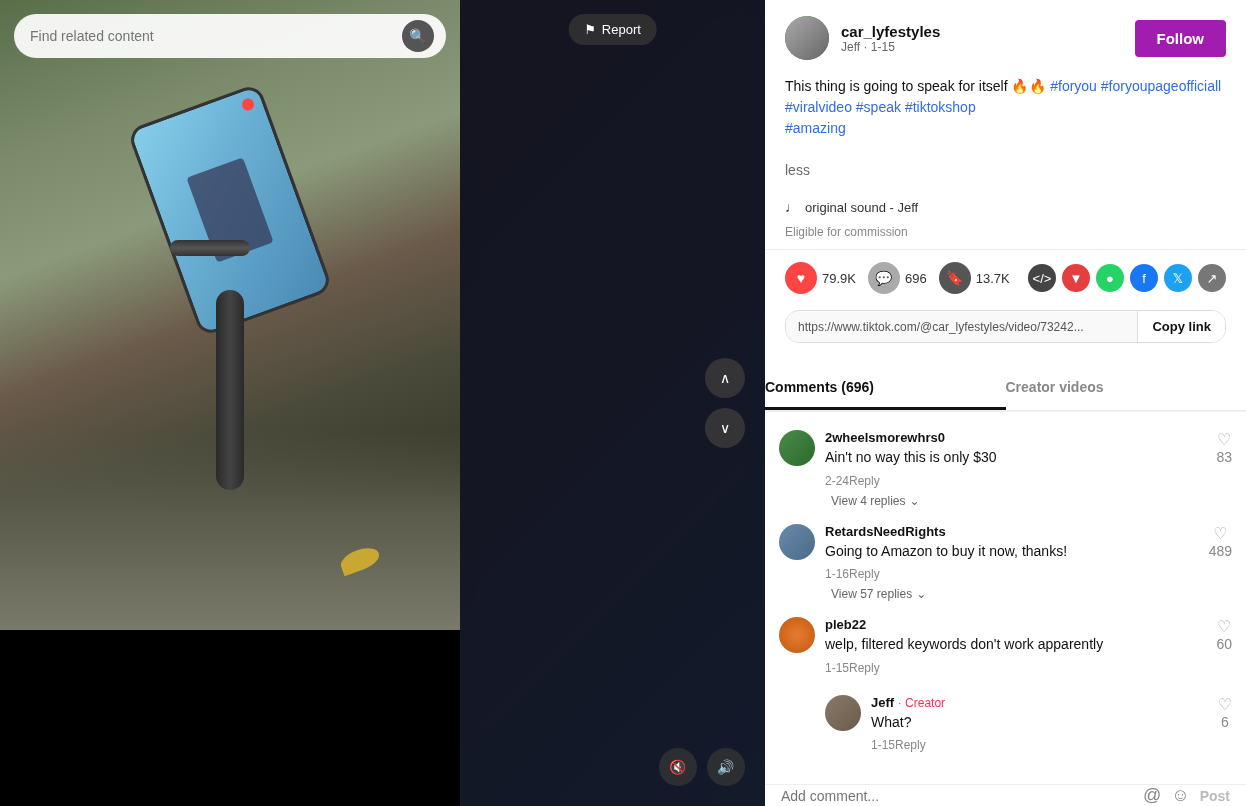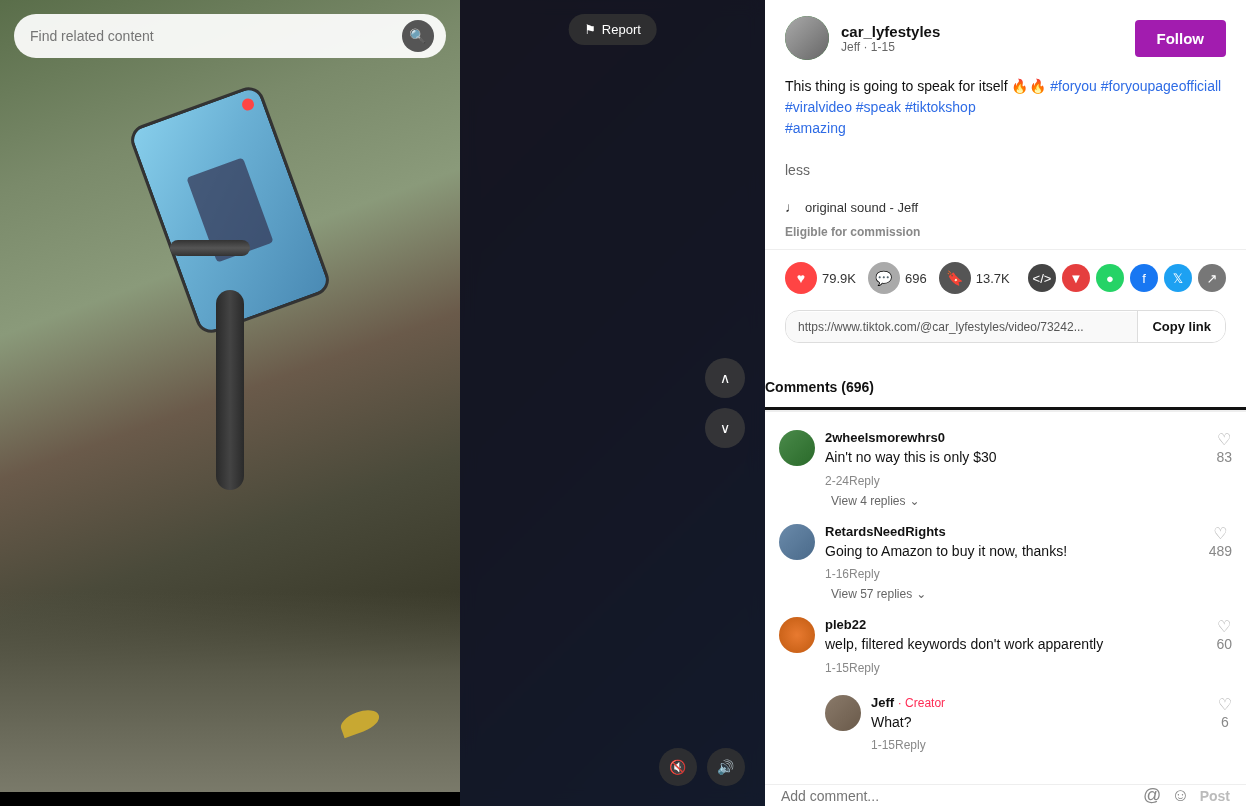--- a/index.html
+++ b/index.html
@@ -1,21 +1,21 @@
 <!DOCTYPE html>
 <html><head>
   <meta charset="utf-8">
   <style>
     * { margin: 0; padding: 0; box-sizing: border-box; }
     body { width: 1246px; height: 806px; font-family: -apple-system, BlinkMacSystemFont, 'Segoe UI', sans-serif; display: flex; overflow: hidden; background: #000; }
 
     
     .left-panel {
       width: 460px;
-      height: 792px;
+      height: 630px;
       position: relative;
       background: #0f766e;
       flex-shrink: 0;
     }
 
     .search-bar {
       position: absolute;
       top: 14px;
       left: 14px;
       right: 14px;
@@ -322,21 +322,20 @@
       font-size: 13px;
       color: #333;
     }
 
     .sound-icon { font-size: 14px; }
 
     .commission-row {
       padding: 2px 20px 10px;
       font-size: 12px;
       color: #888;
-      font-weight: bold;
     }
 
     .divider {
       height: 1px;
       background: #eee;
       margin: 0 0;
     }
 
     .actions-row {
       display: flex;
@@ -734,20 +733,21 @@
     </div>
   </div>
 
   <div class="link-row">
     <span class="link-url">https://www.tiktok.com/@car_lyfestyles/video/73242...</span>
     <button class="copy-link-btn">Copy link</button>
   </div>
 
   <div class="tabs-row">
     <div class="tab active">Comments (696)</div>
+    <div class="tab">Creator videos</div>
   </div>
 
   <div class="comments-list">
 
     <div class="comment-item">
       <div class="comment-avatar ca-nature"></div>
       <div class="comment-body">
         <div class="comment-username">2wheelsmorewhrs0</div>
         <div class="comment-text">Ain't no way this is only $30</div>
         <div class="comment-meta">

